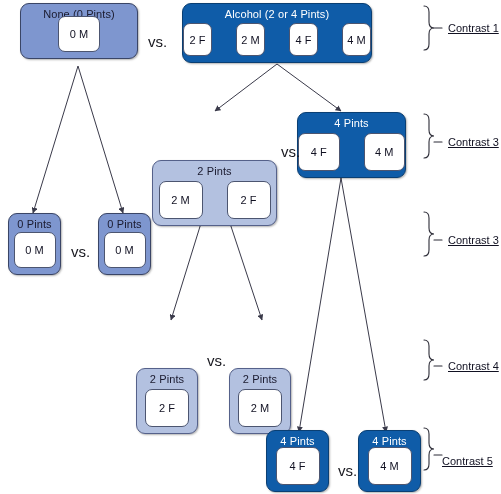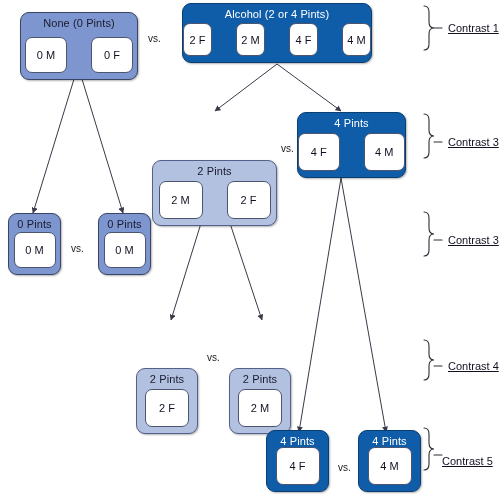--- a/index.html
+++ b/index.html
@@ -66,21 +66,21 @@
     justify-content:center;
     white-space:nowrap;
   }
   .cell.w-sm{ width:37px; height:33px; }
   .cell.w-md{ width:42px; height:36px; }
   .cell.w-lg{ width:44px; height:38px; }
 
   
   .vs{
     position:absolute;
-    font-size:10px;
+    font-size:15px;
     color:#18181f;
     z-index:4;
     white-space:nowrap;
     text-align:right;
   }
 
   
   .contrast-label{
     position:absolute;
     font-size:11px;
@@ -128,25 +128,24 @@
       <path d="M 434 240 l 8 0"></path>
 
       <path d="M 424 340 q 5 0 5 6 l 0 8 q 0 6 5 6 q -5 0 -5 6 l 0 8 q 0 6 -5 6"></path>
       <path d="M 434 366 l 8 0"></path>
 
       <path d="M 424 428 q 5 0 5 6 l 0 9 q 0 6 5 6 q -5 0 -5 6 l 0 9 q 0 6 -5 6"></path>
       <path d="M 434 455 l 8 0"></path>
     </g>
   </svg>
 
-  <div class="group mid" style="left:20px; top:12px; width:118px; height:68px;">
+  <div class="group mid" style="left:20px; top:3px; width:118px; height:56px;">
     <div class="group-title">None (0 Pints)</div>
     <div class="cells">
       <div class="cell w-md">0 M</div>
-      <div class="cell w-md">0 F</div>
     </div>
   </div>
 
   <div class="vs" style="left:148px; top:33px;">vs.</div>
 
   <div class="group dark" style="left:182px; top:3px; width:190px; height:60px;">
     <div class="group-title">Alcohol (2 or 4 Pints)</div>
     <div class="cells">
       <div class="cell w-sm">2 F</div>
       <div class="cell w-sm">2 M</div>

